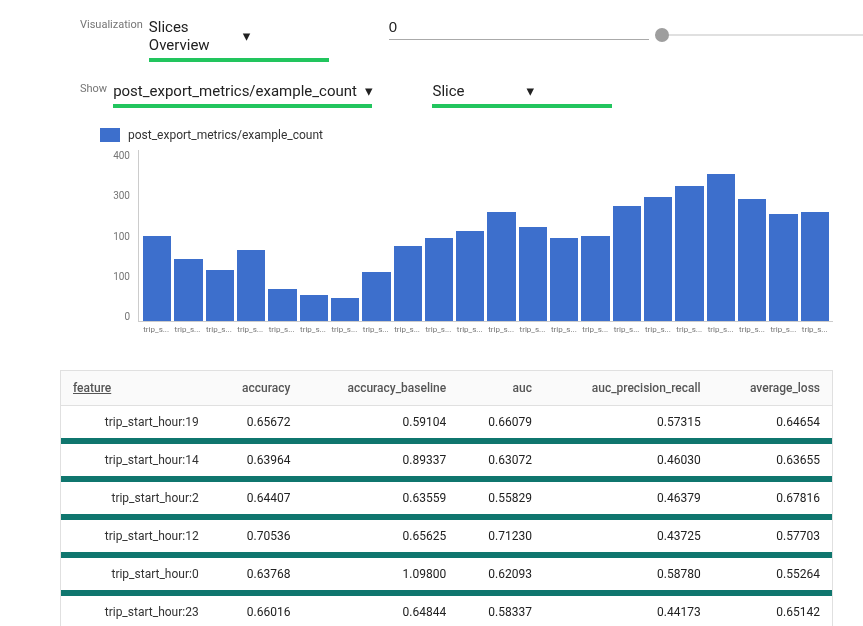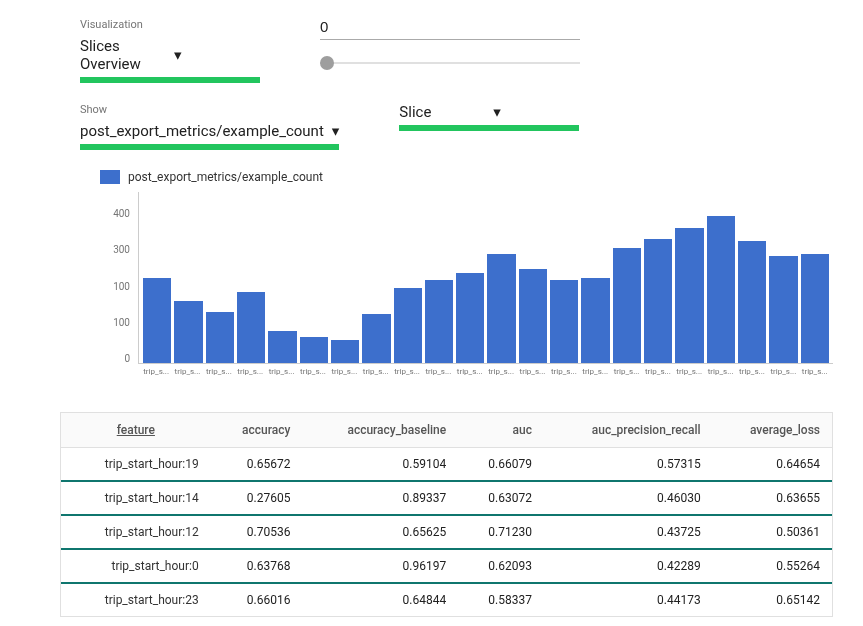--- a/index.html
+++ b/index.html
@@ -15,33 +15,33 @@
 
     .top-controls {
       display: flex;
       padding: 18px 80px 10px 80px;
       gap: 60px;
       align-items: flex-start;
     }
 
     .control-group {
       display: flex;
-      flex-direction: column;
+      flex-direction: row;
       gap: 6px;
     }
 
     .control-label {
       font-size: 11px;
       color: #757575;
     }
 
     .dropdown-control {
       display: flex;
       align-items: center;
-      border-bottom: 6px solid #22c55e;
+      border-bottom: 4px solid #22c55e;
       padding-bottom: 4px;
       cursor: pointer;
       min-width: 180px;
       gap: 8px;
     }
 
     .dropdown-control span {
       font-size: 15px;
       color: #212121;
       flex: 1;
@@ -130,21 +130,20 @@
       display: flex;
       flex-direction: column-reverse;
       justify-content: space-between;
       align-items: flex-end;
       padding-right: 5px;
     }
 
     .y-label {
       font-size: 10px;
       color: #757575;
-      margin-top: 16px;
     }
 
     .bars-area {
       position: absolute;
       left: 38px;
       right: 0;
       top: 0;
       bottom: 28px;
       display: flex;
       align-items: flex-end;
@@ -208,30 +207,30 @@
       padding: 10px 12px;
       font-size: 12px;
       font-weight: 500;
       color: #555;
       text-align: right;
       border-bottom: 1px solid #e0e0e0;
       background: #fafafa;
     }
 
     thead th:first-child {
-      text-align: center;
+      text-align: left;
       text-decoration: underline;
     }
 
     tbody td {
       padding: 9px 12px;
       font-size: 12px;
       color: #212121;
       text-align: right;
-      border-bottom: 2px solid #0f766e;
+      border-bottom: 6px solid #0f766e;
     }
 
     tbody td:first-child {
       text-align: right;
       color: #333;
     }
 
     tbody tr:last-child td {
       border-bottom: none;
     }
@@ -397,40 +396,48 @@
         <tr>
           <td>trip_start_hour:19</td>
           <td>0.65672</td>
           <td>0.59104</td>
           <td>0.66079</td>
           <td>0.57315</td>
           <td>0.64654</td>
         </tr>
         <tr>
           <td>trip_start_hour:14</td>
-          <td>0.27605</td>
+          <td>0.63964</td>
           <td>0.89337</td>
           <td>0.63072</td>
           <td>0.46030</td>
           <td>0.63655</td>
+        </tr>
+        <tr>
+          <td>trip_start_hour:2</td>
+          <td>0.64407</td>
+          <td>0.63559</td>
+          <td>0.55829</td>
+          <td>0.46379</td>
+          <td>0.67816</td>
         </tr>
         <tr>
           <td>trip_start_hour:12</td>
           <td>0.70536</td>
           <td>0.65625</td>
           <td>0.71230</td>
           <td>0.43725</td>
-          <td>0.50361</td>
+          <td>0.57703</td>
         </tr>
         <tr>
           <td>trip_start_hour:0</td>
           <td>0.63768</td>
-          <td>0.96197</td>
+          <td>1.09800</td>
           <td>0.62093</td>
-          <td>0.42289</td>
+          <td>0.58780</td>
           <td>0.55264</td>
         </tr>
         <tr>
           <td>trip_start_hour:23</td>
           <td>0.66016</td>
           <td>0.64844</td>
           <td>0.58337</td>
           <td>0.44173</td>
           <td>0.65142</td>
         </tr>

